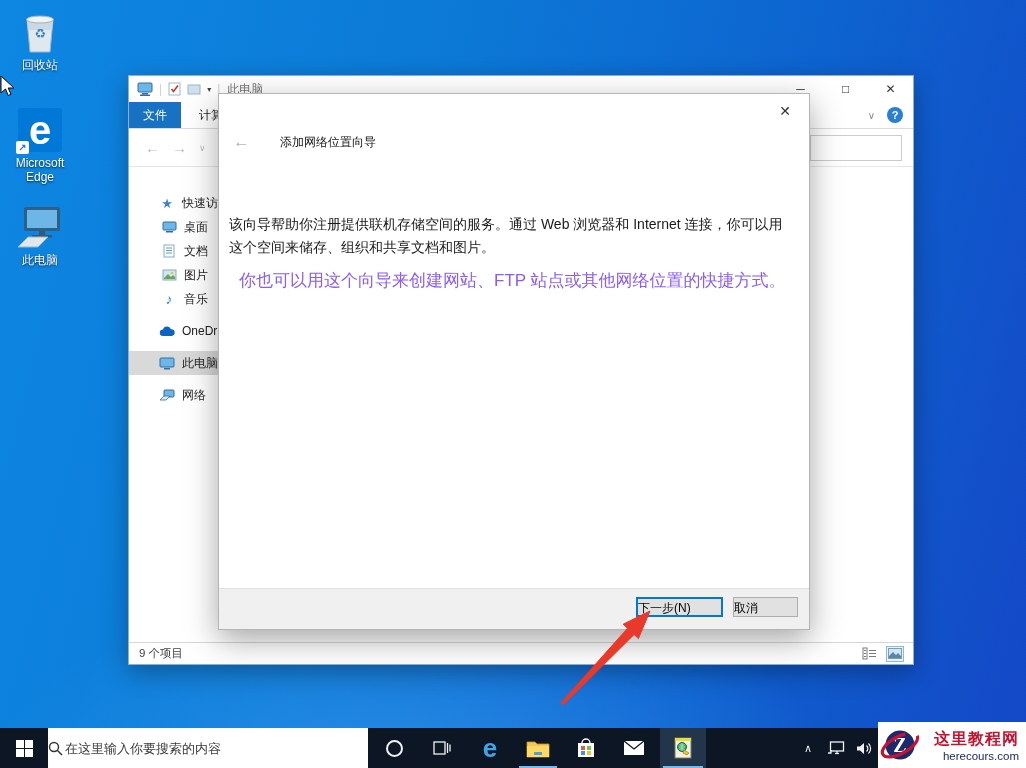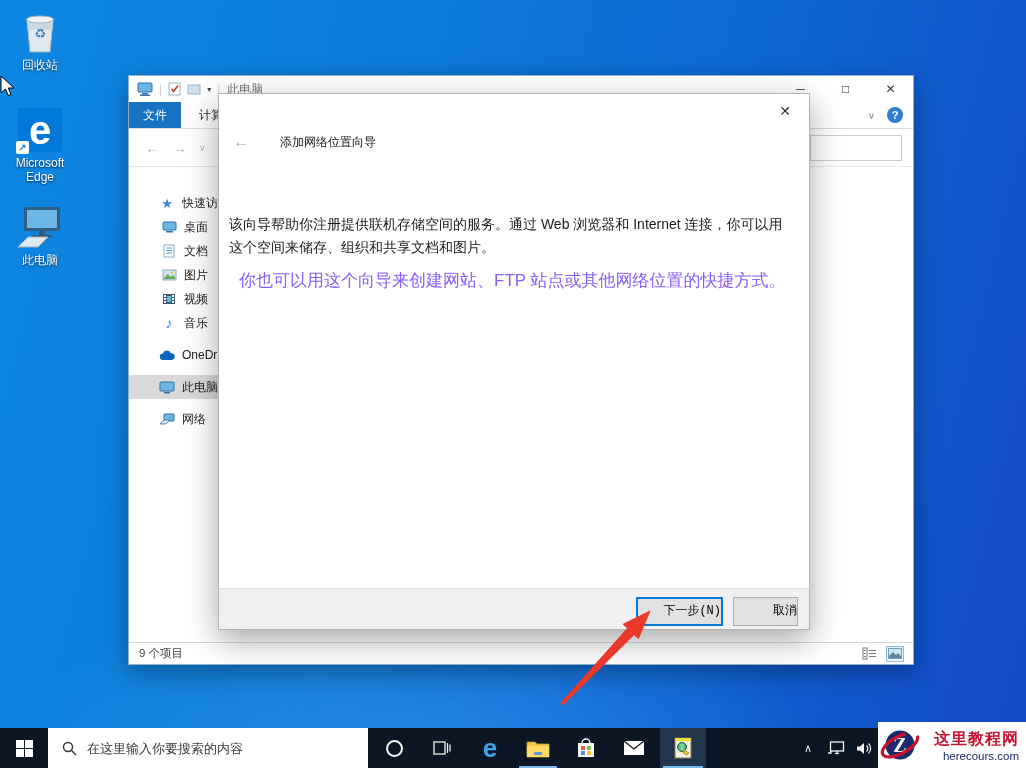--- a/index.html
+++ b/index.html
@@ -75,35 +75,35 @@
             border:1px solid #b5b5b5; box-shadow:0 10px 30px rgba(0,0,0,.35); }
   .wiz-close { position:absolute; top:6px; right:10px; width:28px; height:22px; text-align:center; line-height:22px;
                color:#333; font-size:14px; }
   .wiz-header { position:absolute; top:36px; left:0; width:100%; height:24px; display:flex; align-items:center; }
   .wiz-back { margin-left:14px; color:#b5b5b5; font-size:17px; }
   .wiz-title { margin-left:30px; font-size:12px; color:#111; }
   .wiz-heading { position:absolute; left:32px; top:86px; font-size:15px; color:#2f5fac; }
   .wiz-p1 { position:absolute; left:10px; top:119px; width:562px; font-size:14px; color:#1a1a1a; line-height:23px; }
   .wiz-p2 { position:absolute; left:20px; top:175px; width:562px; font-size:17px; color:#8b5cf6; line-height:23px; }
   .wiz-footer { position:absolute; left:0; bottom:0; width:100%; height:41px; background:#f0f0f0; border-top:1px solid #dfdfdf; }
-  .btn { position:absolute; height:29px; background:#e1e1e1; font-size:12px; color:#000; text-align:right;
-         font-family:Liberation Mono, monospace; }
+  .btn { position:absolute; height:20px; background:#e1e1e1; font-size:12px; color:#000; text-align:left;
+         font-family:Liberation Sans, sans-serif; }
   .btn-next { top:8px; right:86px; width:87px; border:2px solid #0078d7; line-height:19px; }
   .btn-cancel { top:8px; right:11px; width:65px; border:1px solid #adadad; line-height:21px; }
 
   
   .anno { position:absolute; left:0; top:0; width:1026px; height:768px; pointer-events:none; z-index:50; }
 
   
   .taskbar { position:absolute; left:0; bottom:0; width:1026px; height:40px; background:#0c1624; display:flex; align-items:center; z-index:40; }
   .tb-btn { height:40px; display:flex; align-items:center; justify-content:center; position:relative; }
   .tb-start { width:48px; }
   .winlogo { width:17px; height:17px; display:grid; grid-template-columns:8px 8px; grid-template-rows:8px 8px; gap:1px; }
   .winlogo i { background:#fff; }
-  .tb-search { width:320px; height:40px; background:#fff; display:flex; align-items:center; padding-left:14px; gap:10px; }
+  .tb-search { width:320px; height:40px; background:#fff; display:flex; align-items:center; gap:2px; }
   .tb-search input { border:none; outline:none; font-size:13px; color:#333; width:250px; background:transparent;
                      font-family:"Liberation Sans","DejaVu Sans",sans-serif; }
   .tb-search input::placeholder { color:#3b3b3b; opacity:1; }
   .tb-cortana { width:36px; margin-left:8px; }
   .cortana-ring { width:17px; height:17px; border:2px solid #f2f2f2; border-radius:50%; }
   .tb-taskview { width:40px; margin-left:10px; }
   .tb-edge { width:40px; margin-left:8px; }
   .tb-edge .e { color:#3ea6e8; font-size:26px; font-weight:bold; }
   .tb-explorer { width:44px; margin-left:6px; }
   .tb-store { width:40px; margin-left:6px; }
@@ -242,35 +242,20 @@
         </div>
         <div class="nav-item lvl2">
           <span class="nav-ic">
             <svg width="15" height="12" viewBox="0 0 15 12">
                 <rect x="1" y="1" width="13" height="10" fill="#cfe6f7" stroke="#8aa9c4"></rect>
                 <path d="M2 9 L6 5 L9 8 L11 6 L13 8 L13 10 L2 10 Z" fill="#6aa84f"></path>
                 <circle cx="10" cy="4" r="1.3" fill="#f1c232"></circle>
               </svg>
           </span>
           <span>图片</span>
-        </div>
-        <div class="nav-item lvl2">
-          <span class="nav-ic">
-            <svg width="14" height="12" viewBox="0 0 14 12">
-                <rect x="1" y="1" width="12" height="10" fill="#3d5a73"></rect>
-                <rect x="2" y="2" width="2" height="2" fill="#fff"></rect>
-                <rect x="2" y="5" width="2" height="2" fill="#fff"></rect>
-                <rect x="2" y="8" width="2" height="2" fill="#fff"></rect>
-                <rect x="10" y="2" width="2" height="2" fill="#fff"></rect>
-                <rect x="10" y="5" width="2" height="2" fill="#fff"></rect>
-                <rect x="10" y="8" width="2" height="2" fill="#fff"></rect>
-                <rect x="5" y="3" width="4" height="6" fill="#6db6e8"></rect>
-              </svg>
-          </span>
-          <span>视频</span>
         </div>
         <div class="nav-item lvl2">
           <span class="nav-ic note-glyph">♪</span>
           <span>音乐</span>
         </div>
         <div class="nav-item lvl1 gap">
           <span class="nav-ic">
             <svg width="16" height="11" viewBox="0 0 16 11">
                 <path d="M4 10 a3.2 3.2 0 0 1 0-6.4 a4.2 4.2 0 0 1 8-0.4 a3 3 0 0 1 0.5 6.8 Z" fill="#0b64c0"></path>
               </svg>

